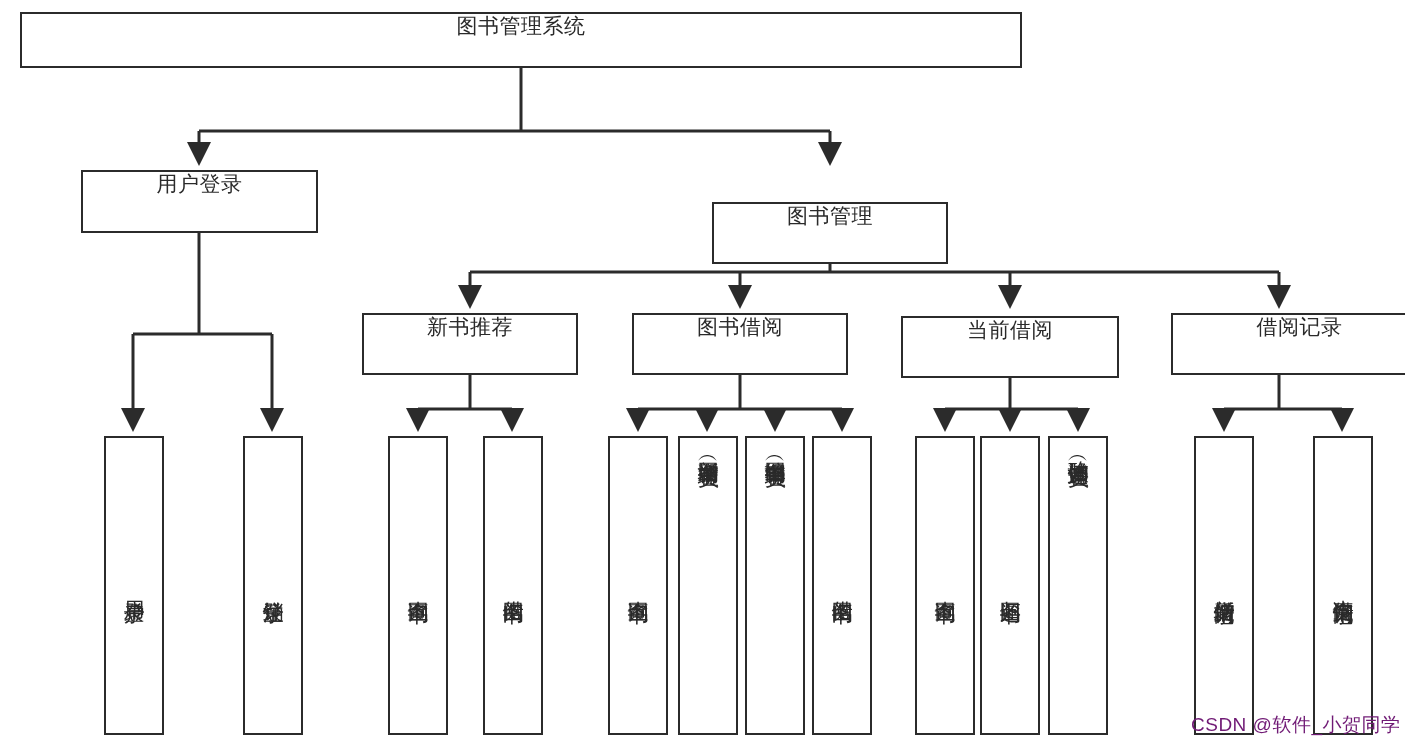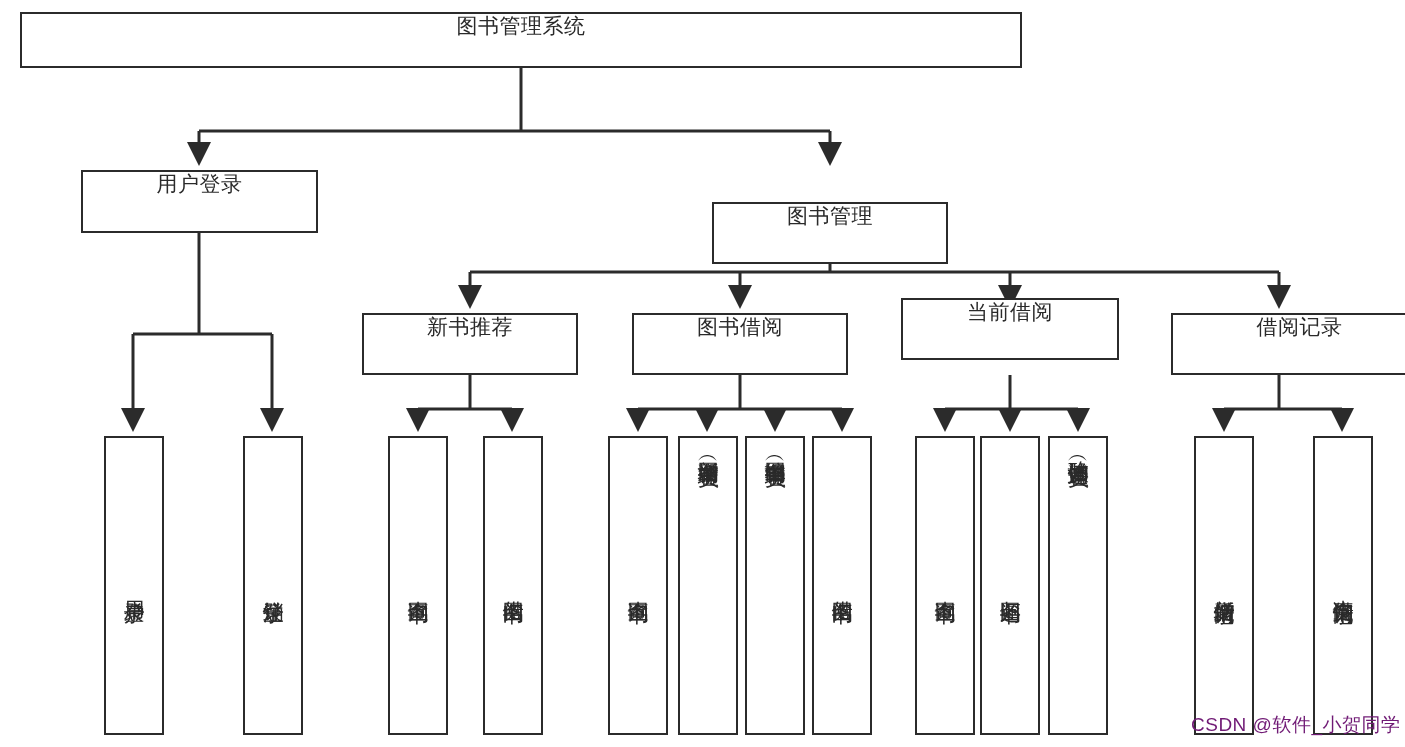--- a/index.html
+++ b/index.html
@@ -143,21 +143,21 @@
   </div>
 
   <div class="node" style="left:362px; top:313px; width:216px; height:62px;">
     <span class="label">新书推荐</span>
   </div>
 
   <div class="node" style="left:632px; top:313px; width:216px; height:62px;">
     <span class="label">图书借阅</span>
   </div>
 
-  <div class="node" style="left:901px; top:298px; width:218px; height:62px;">
+  <div class="node" style="left:901px; top:316px; width:218px; height:62px;">
     <span class="label">当前借阅</span>
   </div>
 
   <div class="node" style="left:1171px; top:313px; width:257px; height:62px;">
     <span class="label">借阅记录</span>
   </div>
 
   <div class="node vertical vcenter" style="left:104px; top:436px; width:60px; height:299px;">
     <span class="label">用户登录</span>
   </div>

